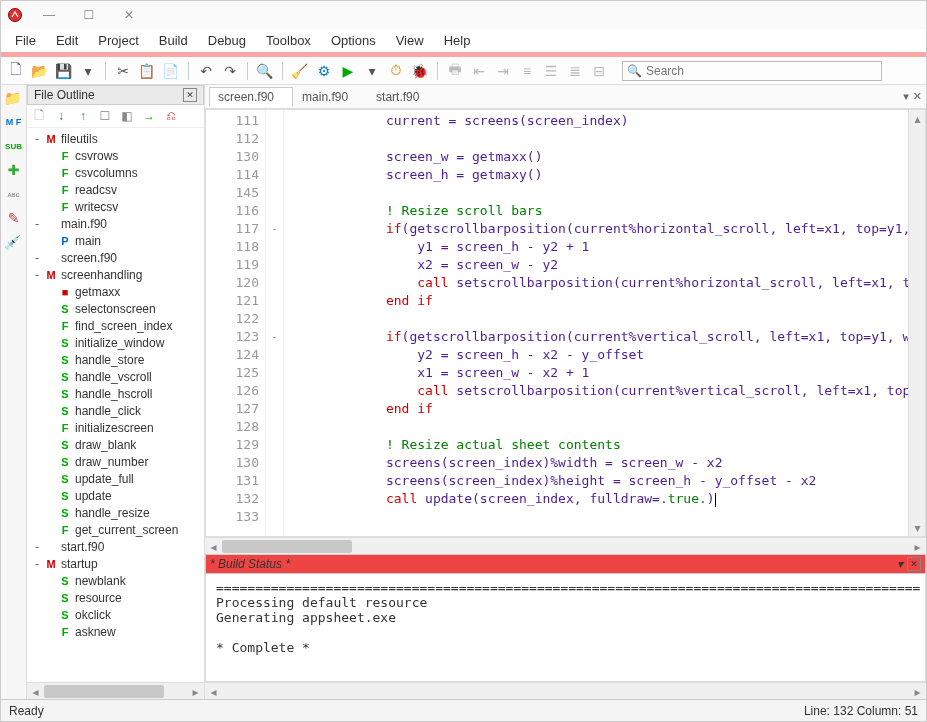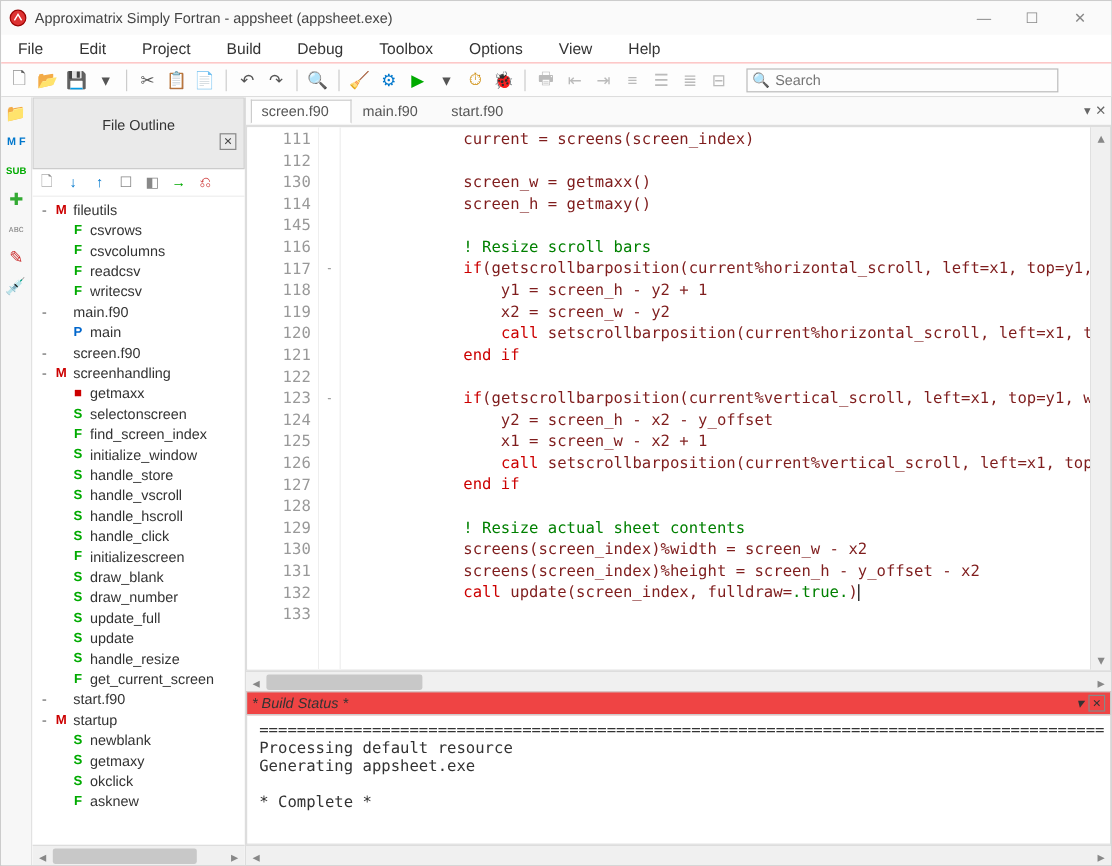--- a/index.html
+++ b/index.html
@@ -2,51 +2,51 @@
 <html><head>
 <meta charset="utf-8">
 <style>
 * { box-sizing: border-box; margin: 0; padding: 0; }
 body { font-family: "Segoe UI", Tahoma, sans-serif; font-size: 12px; color: #333; background: #fff; overflow: hidden; width: 927px; height: 722px; }
 .window { display: flex; flex-direction: column; height: 100%; border: 1px solid #ccc; }
 .titlebar { display: flex; align-items: center; height: 28px; padding: 0 6px; background: #fafafa; }
 .titlebar .app-icon { width:16px; height:16px; margin-right:6px; display:flex; align-items:center; justify-content:center; }
 .titlebar .title { flex:1; font-size:12px; color:#444; }
 .win-btn { width:40px; height:24px; display:flex; align-items:center; justify-content:center; color:#888; }
-.menubar { display:flex; gap:14px; padding:2px 6px; background:#fff; border-bottom:1px solid #fca5a5; }
+.menubar { display:flex; gap:4px; padding:2px 6px; background:#fff; border-bottom:5px solid #fca5a5; }
 .menubar .mi { padding:2px 8px; font-size:13px; }
 .toolbar { display:flex; align-items:center; gap:2px; padding:2px 4px; border-bottom:1px solid #ddd; background:#fdfdfd; height:28px; }
 .tb-sep { width:1px; height:18px; background:#ccc; margin:0 4px; }
 .tb-btn { width:22px; height:22px; display:flex; align-items:center; justify-content:center; font-size:14px; color:#555; }
 .searchbox { flex:1; max-width:260px; margin-left:10px; display:flex; align-items:center; border:1px solid #bbb; height:20px; padding:0 4px; }
 .searchbox input { border:none; outline:none; font-size:12px; flex:1; background:transparent; }
 .main { flex:1; display:flex; overflow:hidden; }
 .left-icons { width:26px; background:#f7f7f7; border-right:1px solid #ddd; display:flex; flex-direction:column; align-items:center; gap:6px; padding-top:4px; }
 .li-ic { width:18px; height:18px; display:flex; align-items:center; justify-content:center; font-size:14px; }
 .sidepanel { width:178px; border-right:1px solid #ddd; display:flex; flex-direction:column; background:#fff; overflow:hidden; }
-.panel-hdr { background:#eaeaea; border:1px solid #ccc; padding:15px 6px; display:flex; align-items:center; font-size:12px;flex-direction:column; }
+.panel-hdr { background:#eaeaea; border:1px solid #ccc; padding:2px 6px; display:flex; align-items:center; font-size:12px; }
 .panel-hdr .hx { margin-left:auto; width:14px; height:14px; border:1px solid #888; display:flex; align-items:center; justify-content:center; font-size:9px; color:#444; }
 .panel-toolbar { display:flex; gap:2px; padding:2px 2px; border-bottom:1px solid #eee; }
 .panel-toolbar .pi { width:20px; height:18px; border:1px solid transparent; display:flex; align-items:center; justify-content:center; font-size:12px; }
 .tree { flex:1; overflow:auto; font-size:12px; padding:2px 0; }
 .row { display:flex; align-items:center; height:17px; white-space:nowrap; }
 .ind0{padding-left:4px}.ind1{padding-left:18px}
 .exp { width:12px; text-align:center; color:#666; font-family:monospace; }
 .ic { width:16px; text-align:center; font-weight:bold; margin-right:2px; font-size:11px; }
 .ic-M{color:#c00}.ic-P{color:#06c}.ic-F{color:#0a0}.ic-S{color:#0a0}.ic-file{color:#999}.ic-box{color:#c00}
 .editor-area { flex:1; display:flex; flex-direction:column; overflow:hidden; }
 .tabbar { display:flex; align-items:center; padding:2px 4px; background:#fafafa; border-bottom:1px solid #ddd; height:24px; }
 .tab { padding:2px 18px 2px 8px; font-size:12px; color:#555; border:1px solid transparent; }
 .tab.active { border:1px solid #ccc; border-bottom:1px solid #fff; background:#fff; }
 .tab-ctrls { margin-left:auto; display:flex; gap:4px; color:#666; font-size:11px; }
 .code-wrap { flex:1; display:flex; overflow:hidden; border:1px solid #ddd; position:relative; }
 .gutter { width:60px; background:#fff; color:#999; text-align:right; padding:2px 6px 2px 0; font-family:Consolas,monospace; font-size:13px; line-height:18px; border-right:1px solid #eee; }
 .fold-col { width:18px; background:#fff; border-right:1px solid #eee; font-family:monospace; font-size:10px; line-height:18px; text-align:center; color:#888; padding-top:2px; }
 .code { flex:1; font-family:Consolas,monospace; font-size:13px; line-height:18px; white-space:pre; overflow:auto; padding:2px 0 2px 8px; }
-.kw-green{color:green}.kw-red{color:#c00}.kw-black{color:#7f1d1d}
+.kw-green{color:green}.kw-red{color:#c00}.kw-black{color:#4c1d95}
 .hscroll { height:17px; background:#f0f0f0; border-top:1px solid #ddd; position:relative; }
 .hscroll .thumb { position:absolute; left:0; top:2px; height:13px; width:130px; background:#c8c8c8; border-radius:2px; }
 .hscroll .arrow { position:absolute; top:0; width:17px; height:17px; display:flex; align-items:center; justify-content:center; color:#888; }
 .vscroll { position:absolute; right:0; top:0; bottom:0; width:17px; background:#f0f0f0; border-left:1px solid #ddd; }
 .vscroll .arrow { position:absolute; left:0; width:17px; height:17px; display:flex; align-items:center; justify-content:center; color:#888; }
 .status-hdr { background:#ef4444; border:1px solid #ccc; padding:2px 4px; display:flex; align-items:center; font-size:12px; font-style:italic; }
 .status-hdr .hx { width:14px; height:14px; border:1px solid #888; display:flex; align-items:center; justify-content:center; font-size:9px; margin-left:4px; font-style:normal; }
 .status-body { flex:0 0 108px; font-family:Consolas,monospace; font-size:13px; padding:6px 10px; white-space:pre; overflow:auto; border:1px solid #ddd; border-top:none; }
 .statusbar { height:22px; background:#f4f4f4; border-top:1px solid #ccc; display:flex; align-items:center; padding:0 8px; font-size:12px; }
 .statusbar .pos { margin-left:auto; }
@@ -61,21 +61,20 @@
 
 <div class="window">
 
   <div class="titlebar">
     <span class="app-icon">
       <svg width="16" height="16" viewBox="0 0 16 16">
           <circle cx="8" cy="8" r="6.5" fill="#d33" stroke="#900"></circle>
           <path d="M5 10 L8 5 L11 10" stroke="#fff" stroke-width="1.2" fill="none"></path>
         </svg>
     </span>
-    <span class="title">Approximatrix Simply Fortran - appsheet (appsheet.exe)</span>
     <div class="win-btn">—</div>
     <div class="win-btn">☐</div>
     <div class="win-btn">✕</div>
   </div>
 
   <div class="menubar">
     <div class="mi">File</div>
     <div class="mi">Edit</div>
     <div class="mi">Project</div>
     <div class="mi">Build</div>
@@ -279,21 +278,21 @@
             <span>startup</span>
           </div>
           <div class="row ind1">
             <span class="exp"></span>
             <span class="ic ic-S">S</span>
             <span>newblank</span>
           </div>
           <div class="row ind1">
             <span class="exp"></span>
             <span class="ic ic-S">S</span>
-            <span>getmaxy</span>
+            <span>resource</span>
           </div>
           <div class="row ind1">
             <span class="exp"></span>
             <span class="ic ic-S">S</span>
             <span>okclick</span>
           </div>
           <div class="row ind1">
             <span class="exp"></span>
             <span class="ic ic-F">F</span>
             <span>asknew</span>
@@ -392,14 +391,18 @@
 
 * Complete *</div>
       <div class="hscroll">
         <div class="arrow" style="left:0">◂</div>
         <div class="arrow" style="right:0">▸</div>
       </div>
     </div>
 
   </div>
 
+  <div class="statusbar">
+    <span>Ready</span>
+    <span class="pos">Line: 132 Column: 51</span>
+  </div>
 
 </div>
 
 </body></html>

